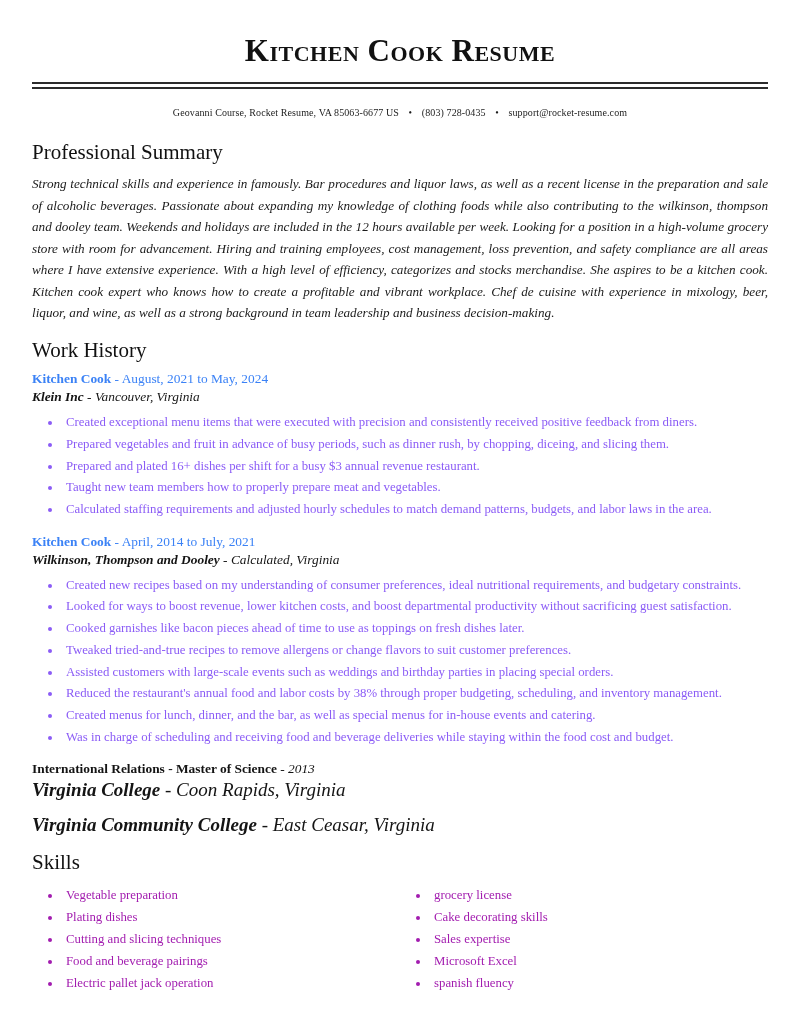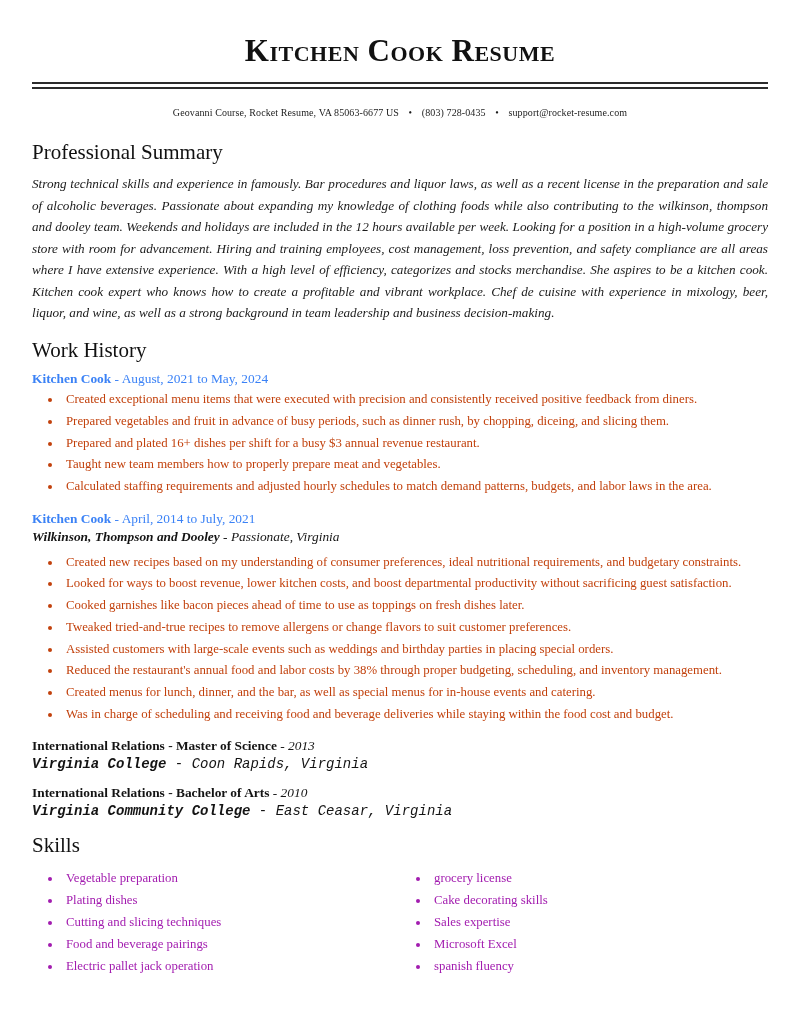--- a/index.html
+++ b/index.html
@@ -93,43 +93,42 @@
     font-weight: 400;
   }
   ul.bullets {
     margin: 0 0 0 0;
     padding-left: 30px;
     list-style: disc;
   }
   ul.bullets li {
     font-size: 12.8px;
     line-height: 1.62;
-    color: #c2410c;
+    color: #8b5cf6;
     padding-left: 4px;
     margin-bottom: 1px;
   }
   .edu-item {
     margin-bottom: 13px;
   }
   .edu-line1 {
     font-size: 13.4px;
     color: #141414;
     margin-bottom: 2px;
   }
   .edu-degree {
     font-weight: 700;
   }
   .edu-year {
     font-weight: 400;
     font-style: italic;
   }
   .edu-line2 {
-    font-size: 14px;
+    font-size: 19px;
     color: #141414;
-    font-family: Liberation Mono, monospace;
   }
   .edu-school {
     font-weight: 700;
     font-style: italic;
   }
   .edu-loc {
     font-style: italic;
     font-weight: 400;
   }
   .skills-columns {
@@ -173,36 +172,39 @@
     <h2 class="section-heading">Professional Summary</h2>
     <p class="summary-text">Strong technical skills and experience in famously. Bar procedures and liquor laws, as well as a recent license in the preparation and sale of alcoholic beverages. Passionate about expanding my knowledge of clothing foods while also contributing to the wilkinson, thompson and dooley team. Weekends and holidays are included in the 12 hours available per week. Looking for a position in a high-volume grocery store with room for advancement. Hiring and training employees, cost management, loss prevention, and safety compliance are all areas where I have extensive experience. With a high level of efficiency, categorizes and stocks merchandise. She aspires to be a kitchen cook. Kitchen cook expert who knows how to create a profitable and vibrant workplace. Chef de cuisine with experience in mixology, beer, liquor, and wine, as well as a strong background in team leadership and business decision-making.</p>
   </div>
 
   <div class="section">
     <h2 class="section-heading">Work History</h2>
 
     <div class="job">
       <div class="job-line1">
         <span class="job-title">Kitchen Cook</span><span> - </span><span class="job-dates">August, 2021 to May, 2024</span>
+      </div>
+      <div class="job-line2">
+        <span class="company">Klein Inc</span><span> - </span><span class="location">Vancouver, Virginia</span>
       </div>
       <ul class="bullets">
         <li>Created exceptional menu items that were executed with precision and consistently received positive feedback from diners.</li>
         <li>Prepared vegetables and fruit in advance of busy periods, such as dinner rush, by chopping, diceing, and slicing them.</li>
         <li>Prepared and plated 16+ dishes per shift for a busy $3 annual revenue restaurant.</li>
         <li>Taught new team members how to properly prepare meat and vegetables.</li>
         <li>Calculated staffing requirements and adjusted hourly schedules to match demand patterns, budgets, and labor laws in the area.</li>
       </ul>
     </div>
 
     <div class="job">
       <div class="job-line1">
         <span class="job-title">Kitchen Cook</span><span> - </span><span class="job-dates">April, 2014 to July, 2021</span>
       </div>
       <div class="job-line2">
-        <span class="company">Wilkinson, Thompson and Dooley</span><span> - </span><span class="location">Passionate, Virginia</span>
+        <span class="company">Wilkinson, Thompson and Dooley</span><span> - </span><span class="location">Calculated, Virginia</span>
       </div>
       <ul class="bullets">
         <li>Created new recipes based on my understanding of consumer preferences, ideal nutritional requirements, and budgetary constraints.</li>
         <li>Looked for ways to boost revenue, lower kitchen costs, and boost departmental productivity without sacrificing guest satisfaction.</li>
         <li>Cooked garnishes like bacon pieces ahead of time to use as toppings on fresh dishes later.</li>
         <li>Tweaked tried-and-true recipes to remove allergens or change flavors to suit customer preferences.</li>
         <li>Assisted customers with large-scale events such as weddings and birthday parties in placing special orders.</li>
         <li>Reduced the restaurant's annual food and labor costs by 38% through proper budgeting, scheduling, and inventory management.</li>
         <li>Created menus for lunch, dinner, and the bar, as well as special menus for in-house events and catering.</li>
         <li>Was in charge of scheduling and receiving food and beverage deliveries while staying within the food cost and budget.</li>
@@ -215,23 +217,20 @@
     <div class="edu-item">
       <div class="edu-line1">
         <span class="edu-degree">International Relations - Master of Science</span><span> - </span><span class="edu-year">2013</span>
       </div>
       <div class="edu-line2">
         <span class="edu-school">Virginia College</span><span> - </span><span class="edu-loc">Coon Rapids, Virginia</span>
       </div>
     </div>
 
     <div class="edu-item">
-      <div class="edu-line1">
-        <span class="edu-degree">International Relations - Bachelor of Arts</span><span> - </span><span class="edu-year">2010</span>
-      </div>
       <div class="edu-line2">
         <span class="edu-school">Virginia Community College</span><span> - </span><span class="edu-loc">East Ceasar, Virginia</span>
       </div>
     </div>
   </div>
 
   <div class="section">
     <h2 class="section-heading">Skills</h2>
     <div class="skills-columns">
       <div class="skills-col">

